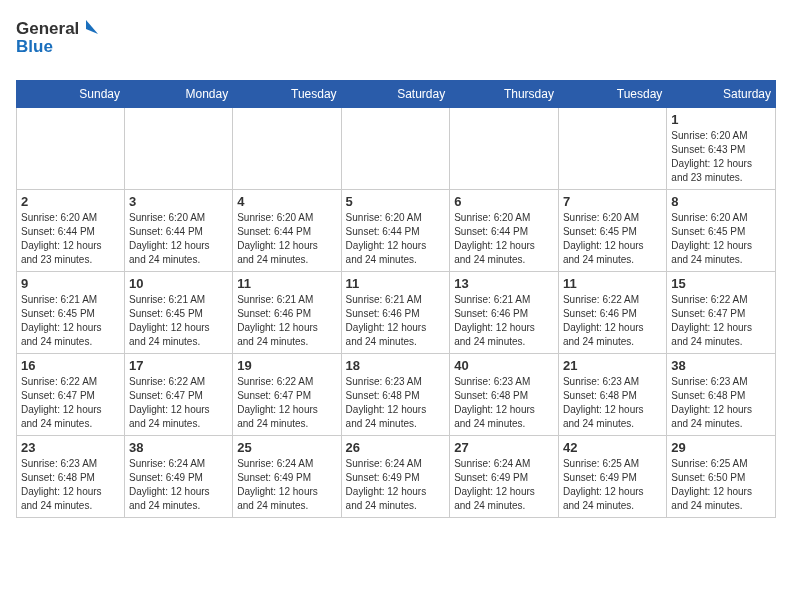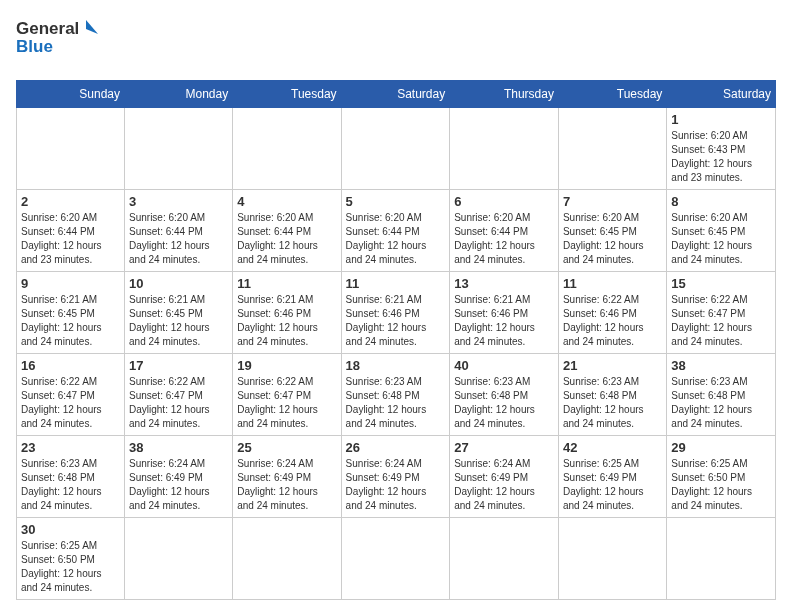--- a/index.html
+++ b/index.html
@@ -287,28 +287,14 @@
 Sunset: 6:49 PM
 Daylight: 12 hours and 24 minutes.</div>
         </td>
         <td>
           <span class="day-num">29</span>
           <div class="day-info" style="white-space: pre-line;">Sunrise: 6:25 AM
 Sunset: 6:50 PM
 Daylight: 12 hours and 24 minutes.</div>
         </td>
       </tr>
-      <tr class="last-row">
-        <td>
-          <span class="day-num">30</span>
-          <div class="day-info" style="white-space: pre-line;">Sunrise: 6:25 AM
-Sunset: 6:50 PM
-Daylight: 12 hours and 24 minutes.</div>
-        </td>
-        <td class="empty-cell"></td>
-        <td class="empty-cell"></td>
-        <td class="empty-cell"></td>
-        <td class="empty-cell"></td>
-        <td class="empty-cell"></td>
-        <td class="empty-cell"></td>
-      </tr>
     </tbody>
 </table>
 
 </body></html>

